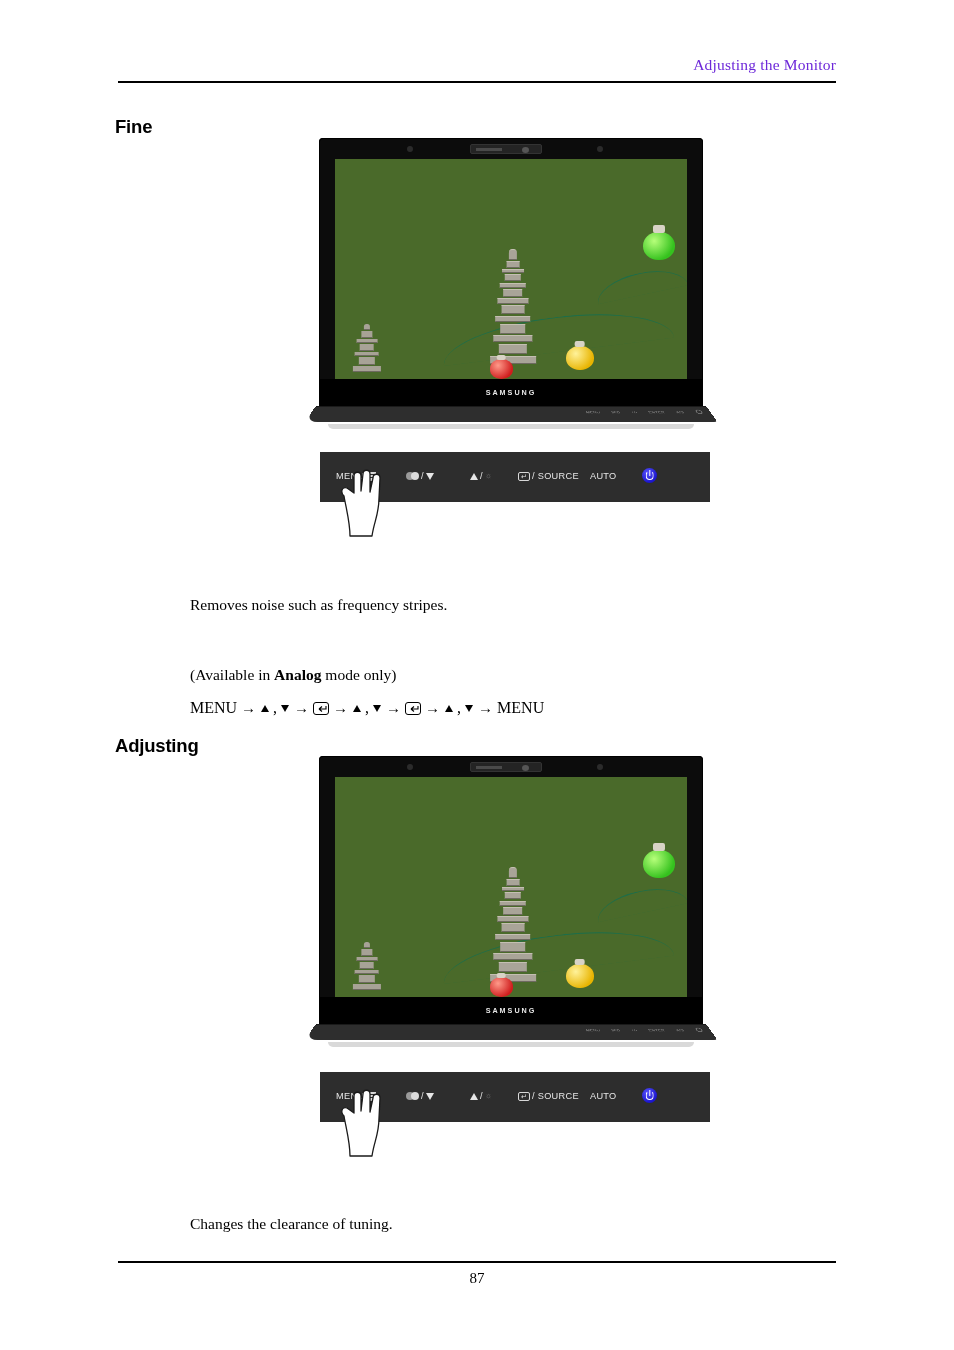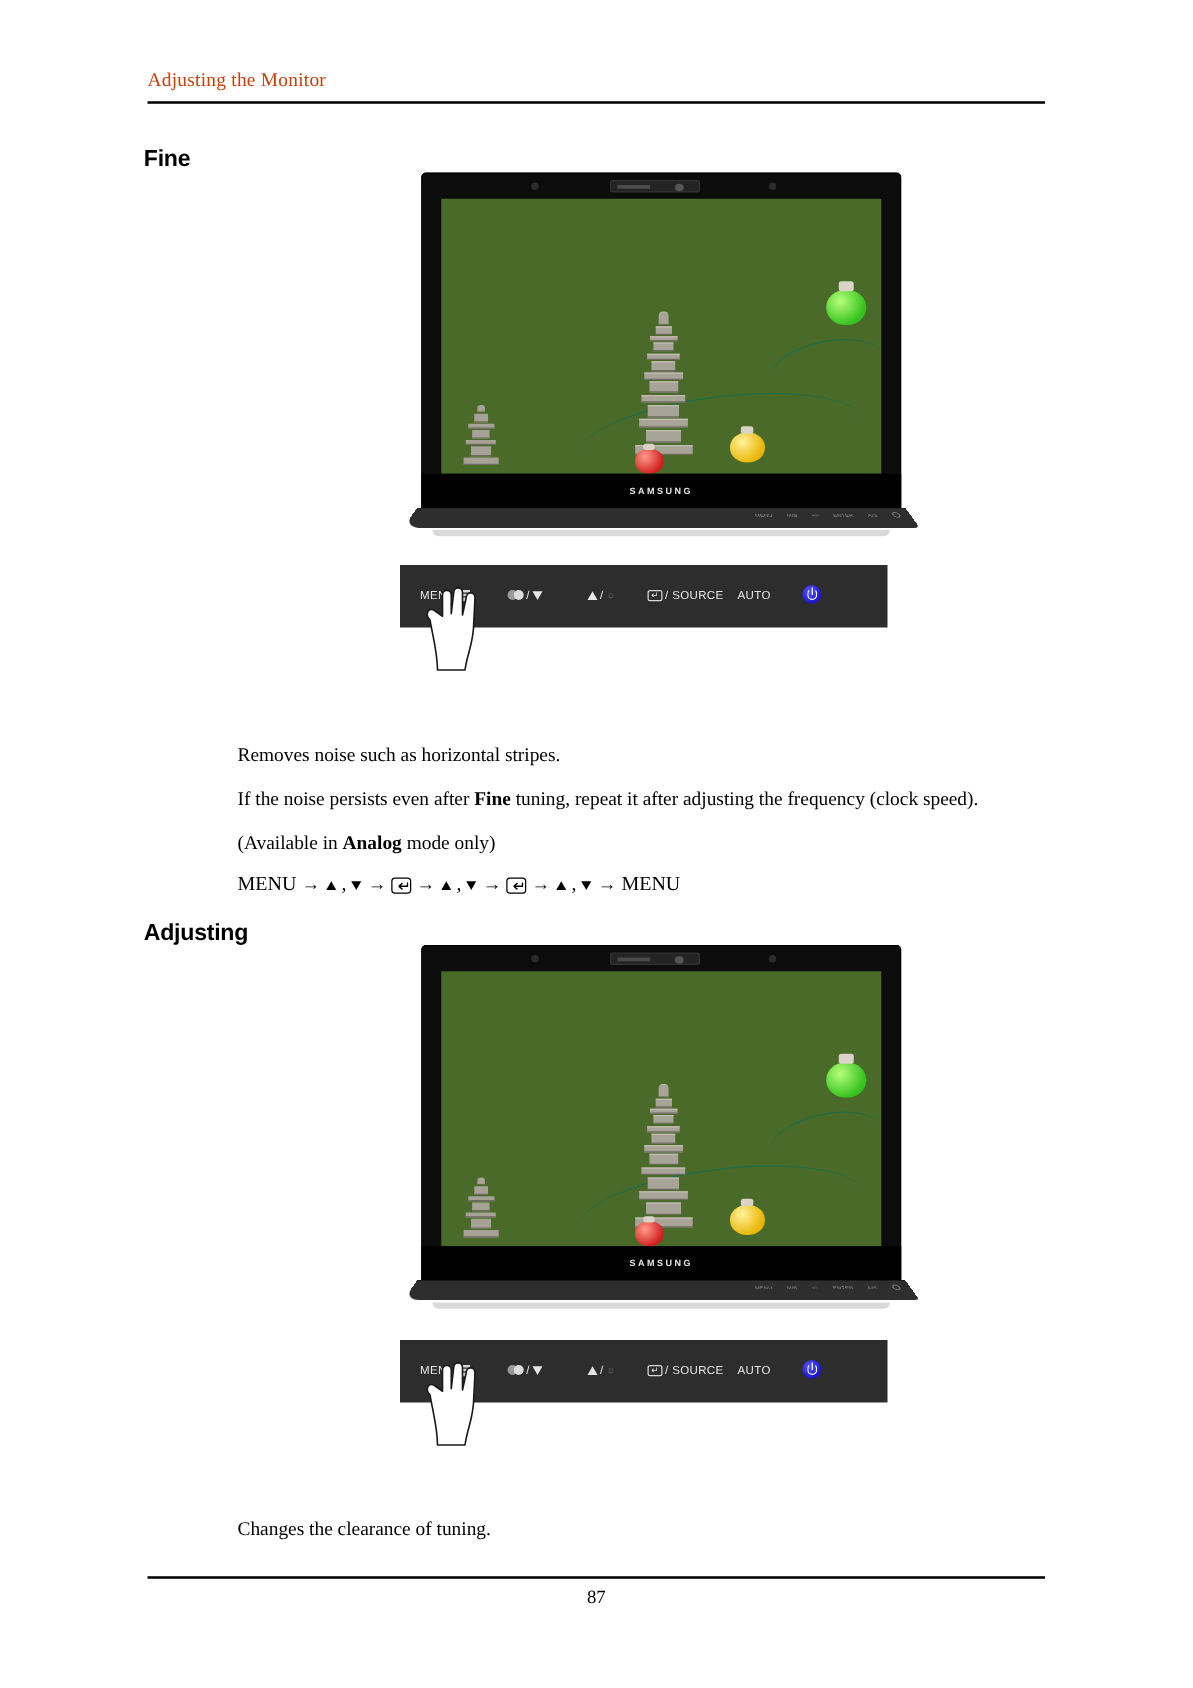--- a/index.html
+++ b/index.html
@@ -20,25 +20,25 @@
     width: 954px;
     height: 1350px;
   }
 
   
   .header-title {
     position: absolute;
     left: 118px;
     top: 56px;
     width: 718px;
-    text-align: left;
+    text-align: right;
     font-family: "Liberation Serif", serif;
     font-size: 15.5px;
     letter-spacing: 0.2px;
-    color: #c2410c;
+    color: #6d28d9;
   }
   .header-rule {
     position: absolute;
     left: 118px;
     top: 81px;
     width: 718px;
     height: 1.6px;
     background: #000;
   }
 
@@ -51,21 +51,21 @@
     font-size: 18.5px;
     letter-spacing: -0.2px;
     color: #000;
   }
   #heading-fine { top: 116px; }
   #heading-sharpness { top: 735px; }
 
   
   .monitor {
     position: absolute;
-    left: 334px;
+    left: 316px;
     width: 390px;
     height: 295px;
   }
   #monitor-fine { top: 138px; }
   #monitor-sharpness { top: 756px; }
 
   .monitor-body {
     position: absolute;
     left: 3px; top: 0;
     width: 384px;
@@ -611,25 +611,22 @@
       </div>
     </div>
 
     <svg class="hand" viewBox="0 0 64 72">
       <path d="M10 30 C6 26 8 20 13 22 L20 27 L20 10 C20 5 27 5 27 10 L27 25
                L29 8 C29 3 36 3 36 8 L36 26 L39 12 C39 7 46 7 46 12 L45 32
                C45 48 40 56 38 70 L16 70 C16 56 12 42 10 30 Z" fill="#ffffff" stroke="#1a1a1a" stroke-width="1.3" stroke-linejoin="round"></path>
     </svg>
   </div>
 
-  <div class="para" id="para-1">Removes noise such as horizontal stripes.</div>
-
-  <div class="para" id="para-2">
-    <span>If the noise persists even after </span><b>Fine</b><span> tuning, repeat it after adjusting the frequency (clock speed).</span>
-  </div>
+  <div class="para" id="para-1">Removes noise such as frequency stripes.</div>
+
 
   <div class="para" id="para-3">
     <span>(Available in </span><b>Analog</b><span> mode only)</span>
   </div>
 
   <div class="para" id="para-nav">
     <span class="nav-seq">
       <span>MENU</span>
       <span class="nav-arrow">→</span>
       <span class="nav-tri-up"></span>

